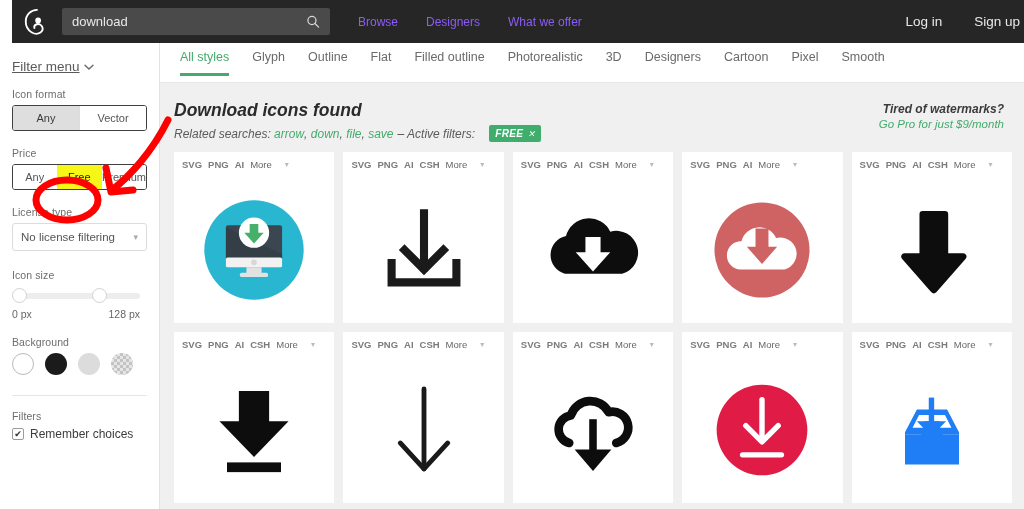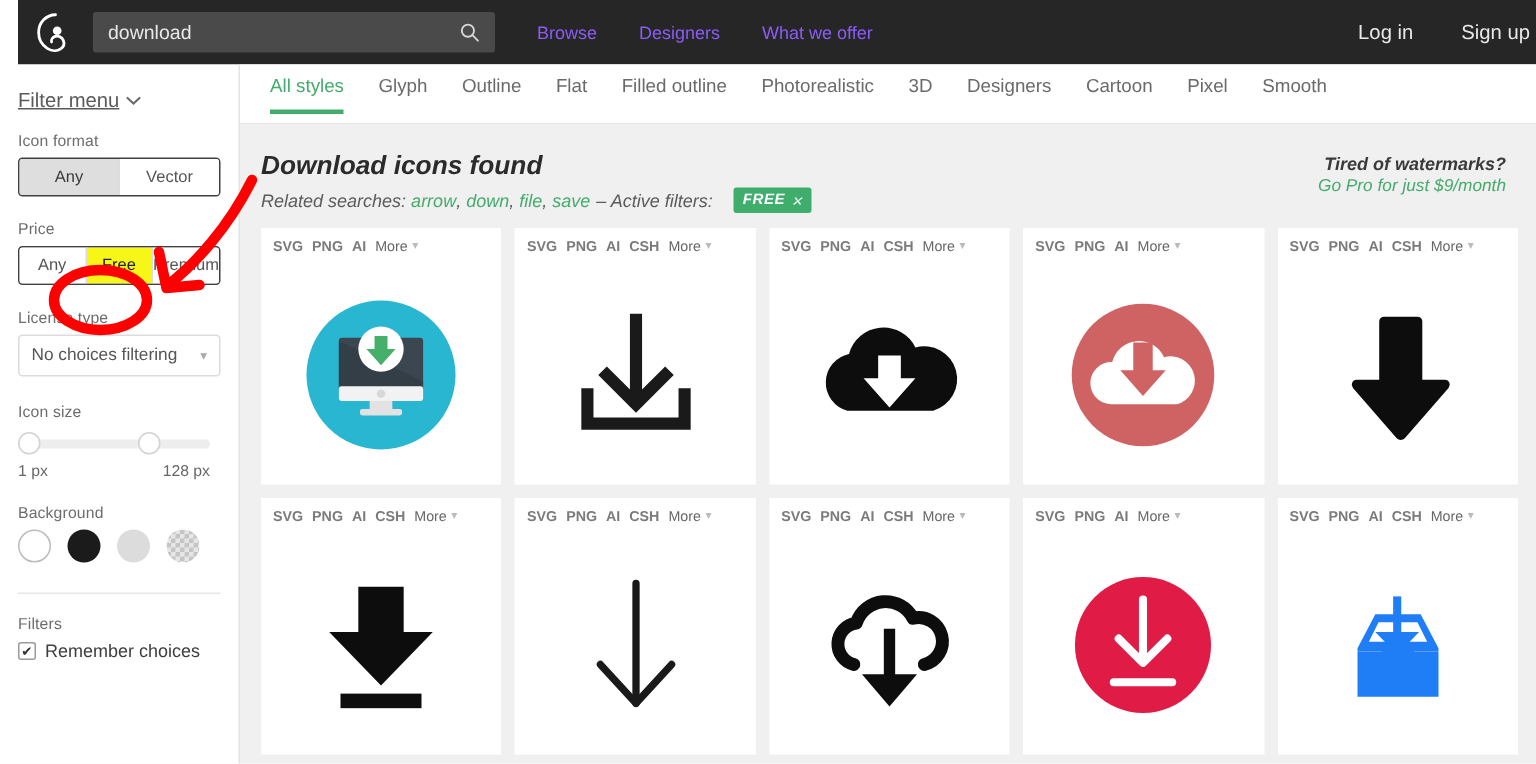--- a/index.html
+++ b/index.html
@@ -170,21 +170,21 @@
   #grid {
     padding: 0 12px 0 14px;
     display:grid; grid-template-columns: repeat(5, 1fr); gap: 9px;
   }
   .card { background:#fff; height: 171px; position:relative; }
   .card-head {
     height: 24px; display:flex; align-items:center; gap:6px;
     padding: 0 8px; font-size: 9.5px; color:#7b7b7b; font-weight:bold;
   }
   .card-head .fmt { cursor:pointer; }
-  .card-head .more { font-weight:normal; color:#666; display:flex; gap:3px; }
+  .card-head .more { font-weight:normal; color:#666; display:flex; align-items:center; gap:13px; }
   .card-head .more .c { color:#bbb; font-size:8px; }
   .card-body { height: 147px; display:flex; align-items:center; justify-content:center; }
 
   
   #annot { position:absolute; left:0; top:0; width:1024px; height:509px; pointer-events:none; }
 </style>
 </head>
 <body>
 
 <div id="topnav">
@@ -236,32 +236,32 @@
 
   <div class="sec-label">Price</div>
   <div class="segmented">
     <div class="seg">Any</div>
     <div class="seg hl">Free</div>
     <div class="seg">Premium</div>
   </div>
 
   <div class="sec-label">License type</div>
   <div class="select-box">
-    <span>No choices filtering</span>
+    <span>No license filtering</span>
     <span class="caret">▾</span>
   </div>
 
   <div class="sec-label">Icon size</div>
   <div class="slider-wrap">
     <div class="slider-track"></div>
     <div class="slider-knob" style="left:0"></div>
     <div class="slider-knob" style="left:80px"></div>
   </div>
   <div class="slider-vals">
-    <span>1 px</span>
+    <span>0 px</span>
     <span>128 px</span>
   </div>
 
   <div class="sec-label">Background</div>
   <div class="swatches">
     <div class="sw white"></div>
     <div class="sw black"></div>
     <div class="sw grey"></div>
     <div class="sw check"></div>
   </div>

